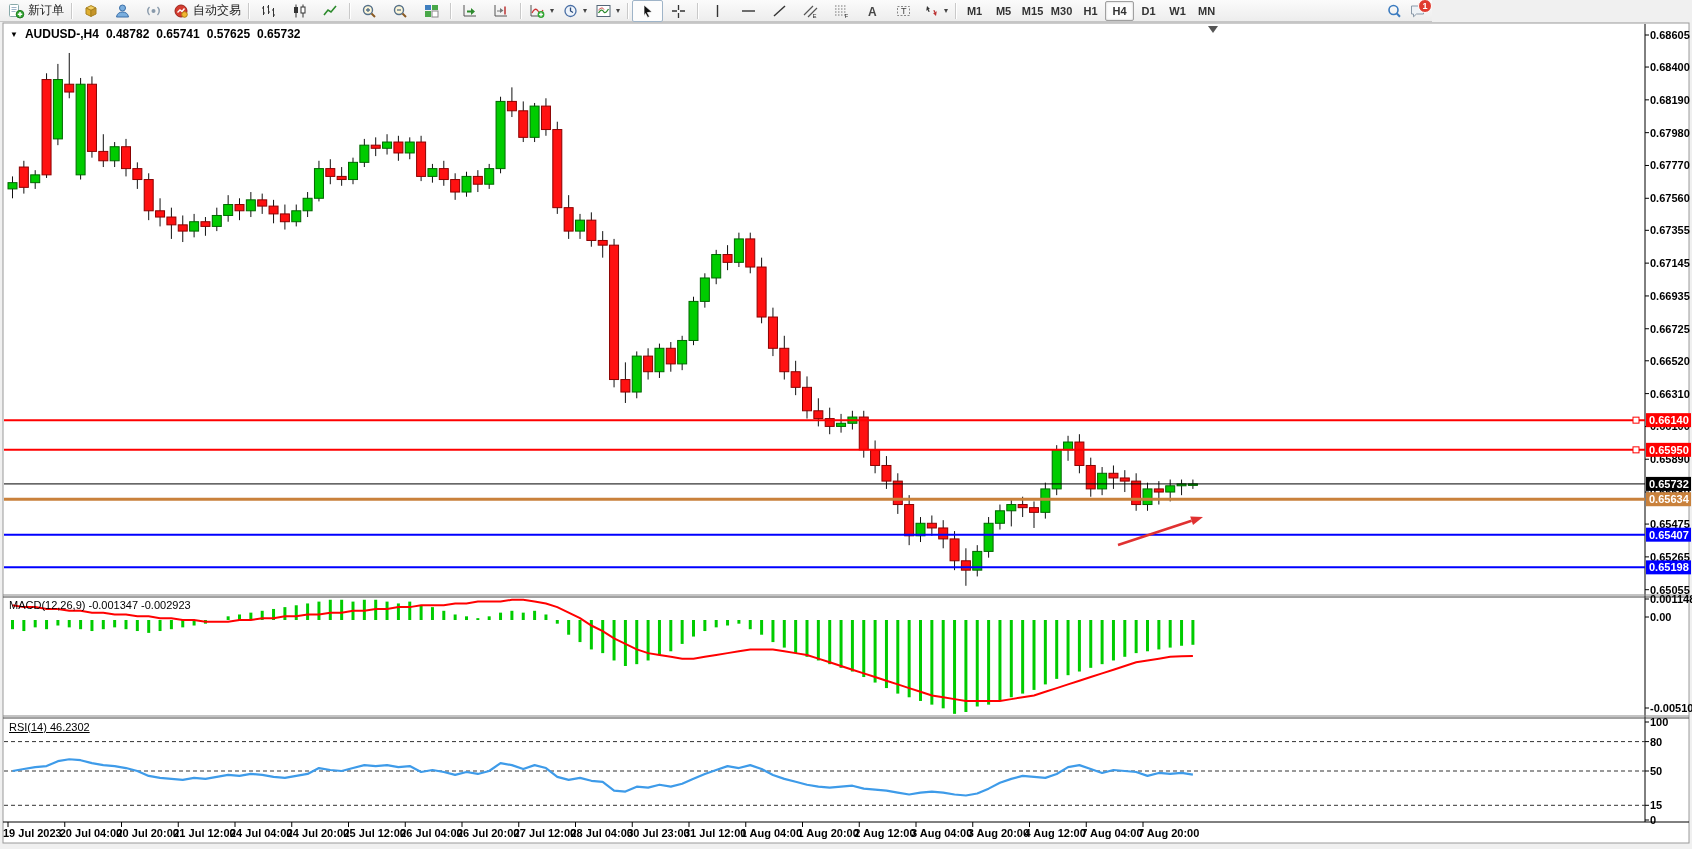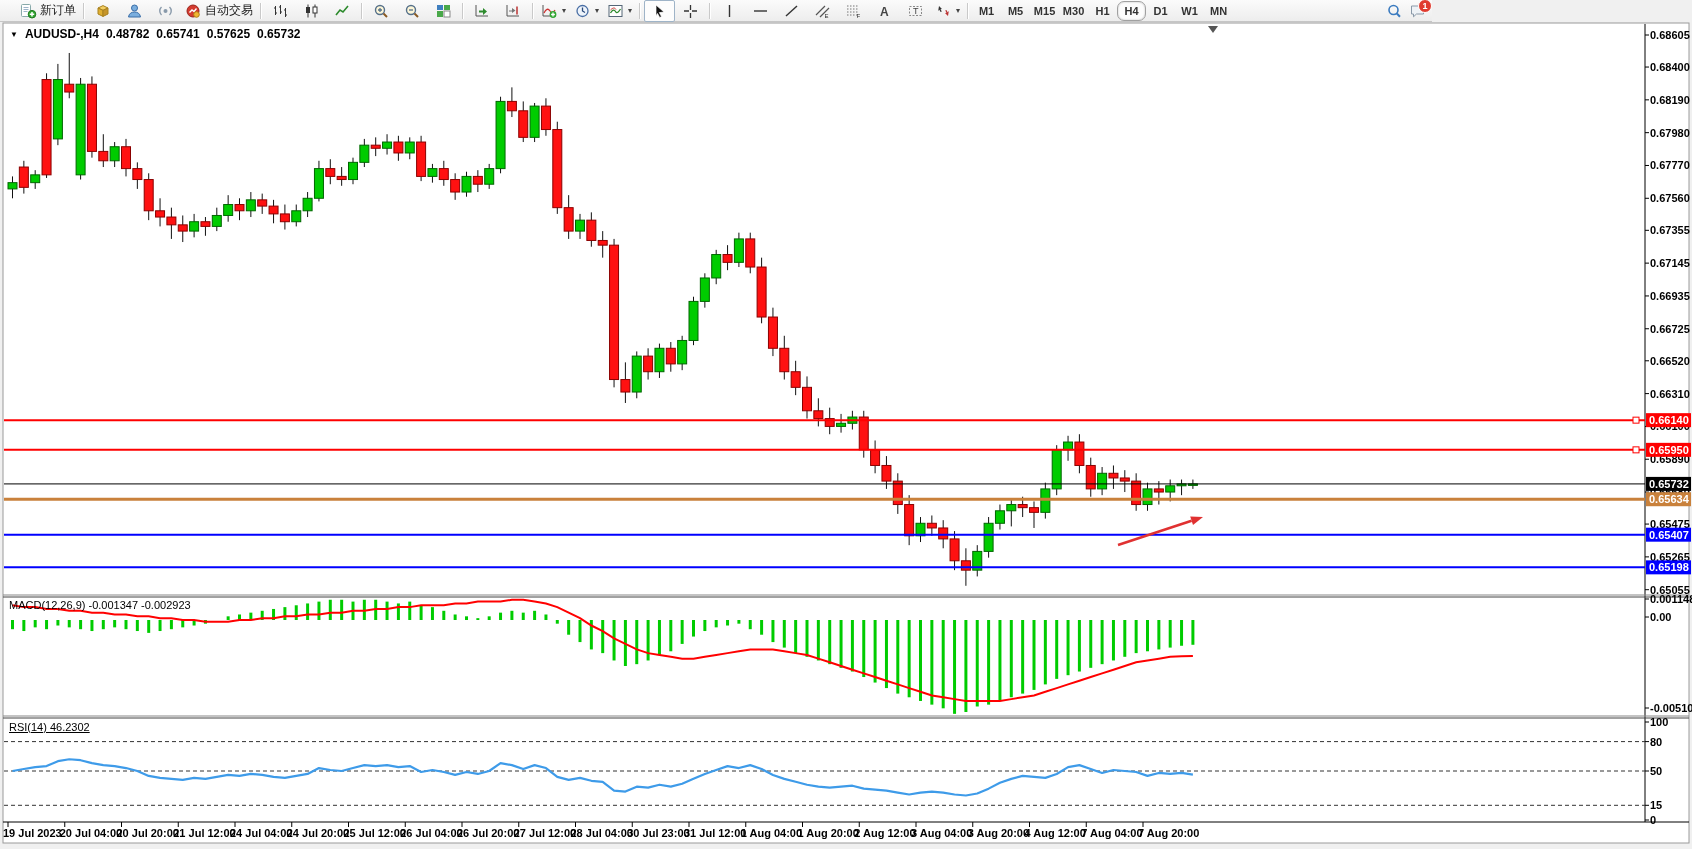--- a/index.html
+++ b/index.html
@@ -1,29 +1,29 @@
 <!DOCTYPE html>
 <html><head>
 <meta charset="utf-8">
 <style>
   html,body{margin:0;padding:0;background:#e9e9e9;font-family:"Liberation Sans",sans-serif;}
   #app{position:relative;width:1692px;height:849px;background:#f0f0f0;overflow:hidden;}
   
   #toolbar{position:absolute;left:0;top:0;width:1432px;height:22px;
     background:linear-gradient(#fbfbfb,#ededed);border-bottom:1px solid #c6c6c6;
-    display:flex;align-items:center;padding-left:16px;box-sizing:border-box;}
+    display:flex;align-items:center;padding-left:4px;box-sizing:border-box;}
   .tbtn{height:20px;min-width:23px;display:flex;align-items:center;justify-content:center;
     gap:3px;padding:0 3px;border:1px solid transparent;border-radius:2px;cursor:default;}
   .tbtn.active{background:#fdfdfd;border-color:#9fb4c8;}
   .tbtn .lbl{font-size:12px;color:#222;white-space:nowrap;}
   .tbtn .caret{font-size:8px;color:#444;margin-left:1px;}
   .tsep{width:1px;height:16px;background:#c9c9c9;margin:0 3px;border-right:1px solid #fff;}
   .tf{width:27px;height:18px;display:flex;align-items:center;justify-content:center;
     font-size:11px;font-weight:bold;color:#333;border:1px solid transparent;border-radius:2px;}
-  .tf.active{background:#fcfcfc;border-color:#a0a0a0;box-shadow:inset 0 0 2px #bbb;border-radius:7px;}
+  .tf.active{background:#fcfcfc;border-color:#a0a0a0;box-shadow:inset 0 0 2px #bbb;}
   #tb-right{margin-left:auto;display:flex;align-items:center;margin-right:6px;gap:6px;}
   .badge{position:absolute;top:-4px;right:-6px;background:#e03b2f;color:#fff;font-size:9px;
     font-weight:bold;border-radius:7px;min-width:12px;height:12px;line-height:12px;
     text-align:center;border:1px solid #fff;}
   
   #symbol-title{position:absolute;left:10px;top:27px;font-size:12px;font-weight:bold;color:#000;
     display:flex;gap:7px;align-items:center;z-index:5;}
   #symbol-title .col{font-size:8px;color:#000;}
   #macd-label{position:absolute;left:9px;top:599px;font-size:11px;color:#000;z-index:5;}
   #rsi-label{position:absolute;left:9px;top:721px;font-size:11px;color:#000;z-index:5;text-decoration:underline;}

